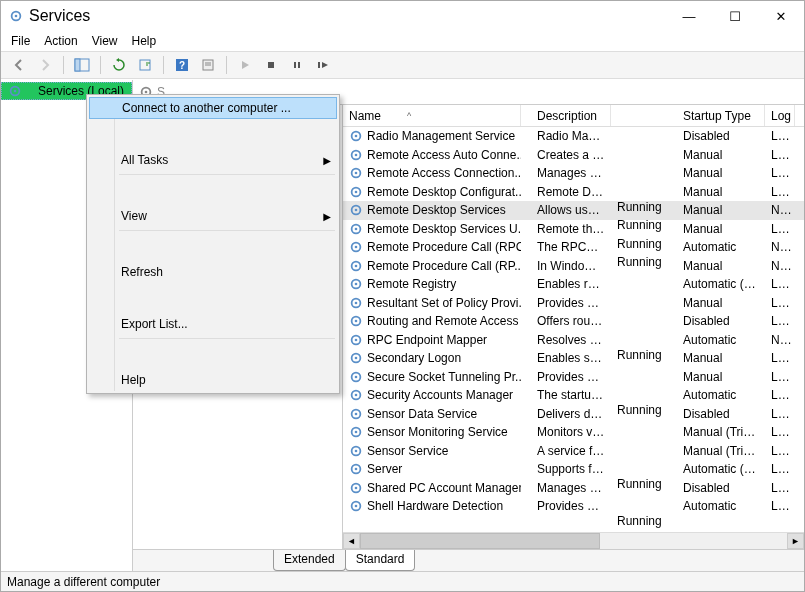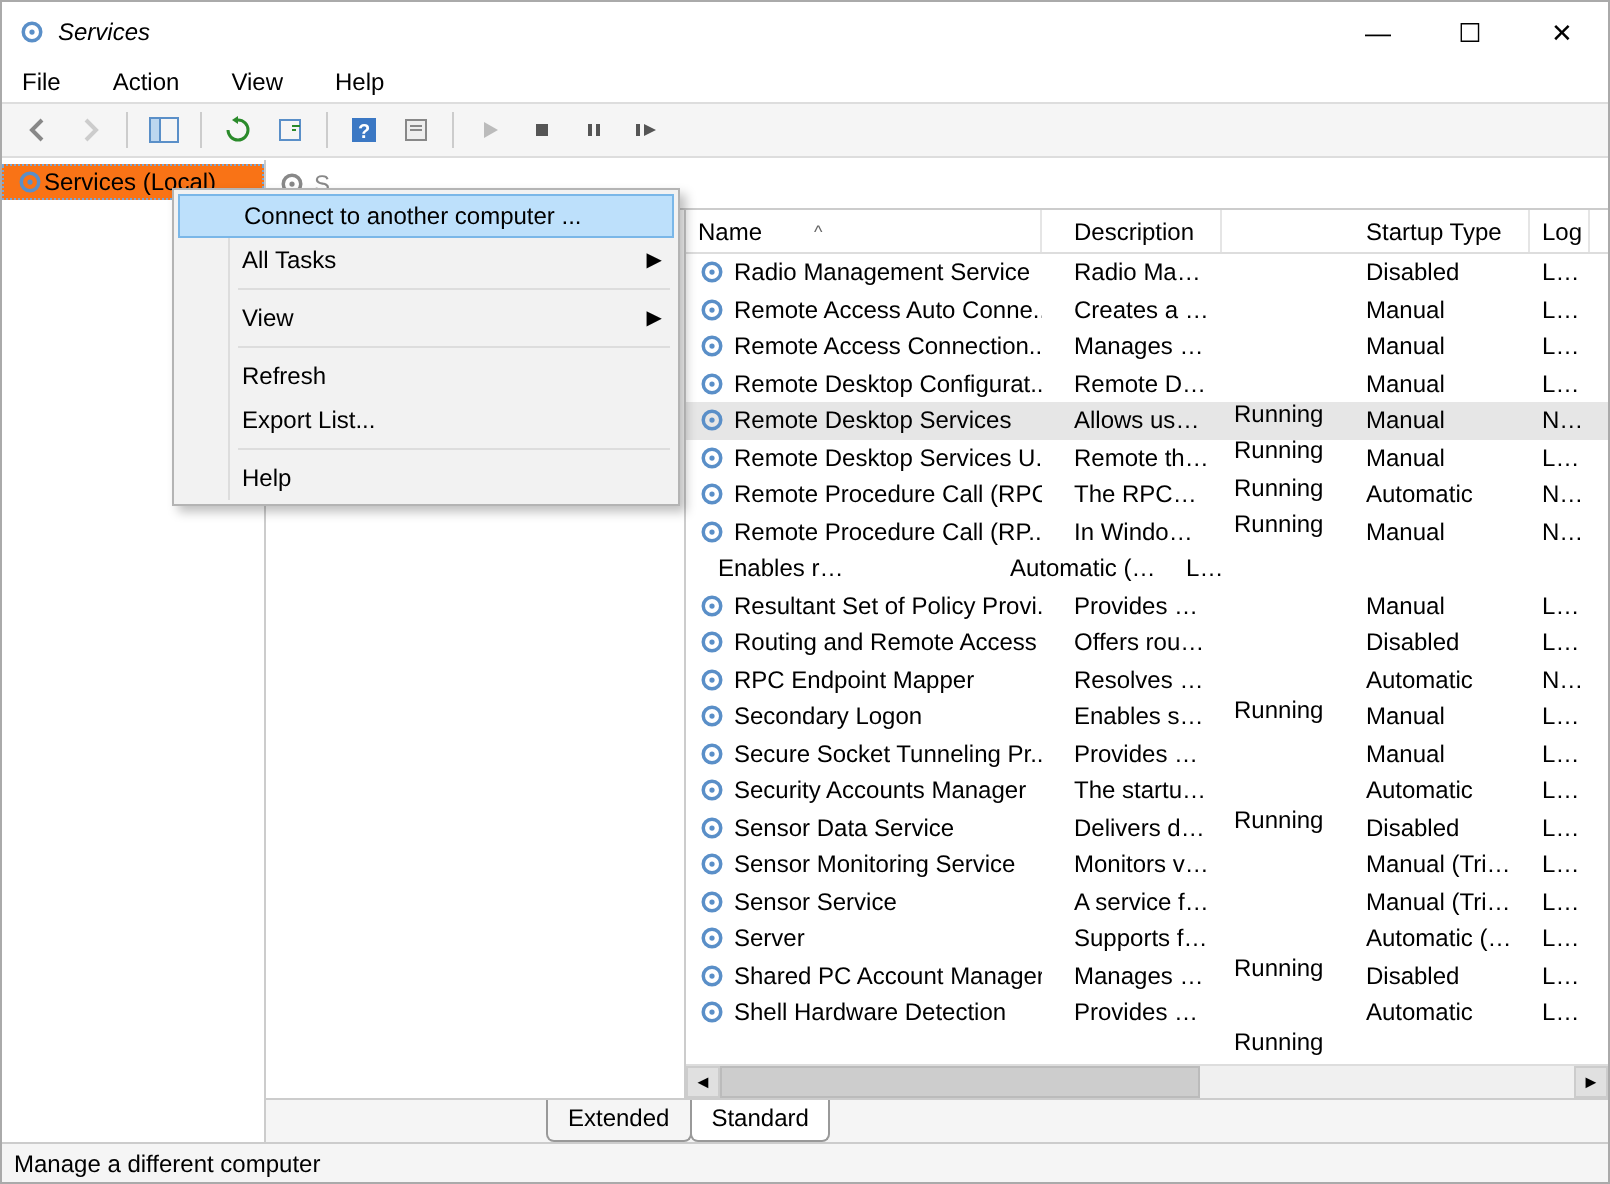--- a/index.html
+++ b/index.html
@@ -16,33 +16,33 @@
   }
   
   .titlebar {
     height: 30px;
     display: flex;
     align-items: center;
     padding: 0 0 0 8px;
     background: #fff;
   }
   .titlebar .icon { margin-right: 6px; }
-  .titlebar .title { flex: 1; font-size: 12px; font-style: italic; }
+  .titlebar .title { flex: 1; font-size: 16px; }
   .win-controls { display: flex; height: 100%; }
   .win-btn {
     width: 46px; height: 100%;
     display: flex; align-items: center; justify-content: center;
     font-size: 13px;
   }
   
   .menubar {
     height: 20px;
     display: flex;
     align-items: center;
-    gap: 26px;
+    gap: 14px;
     padding: 0 10px;
     background: #fff;
   }
   .menubar span { cursor: default; }
   
   .toolbar {
     height: 28px;
     border-top: 1px solid #ddd;
     border-bottom: 1px solid #ddd;
     display: flex;
@@ -67,23 +67,23 @@
   .nav-pane {
     width: 132px;
     border-right: 1px solid #ccc;
     background: #fff;
     padding-top: 2px;
   }
   .nav-item {
     height: 18px;
     display: flex;
     align-items: center;
-    gap: 0;
+    gap: 16px;
     padding: 0 6px;
-    background: #f97316;
+    background: #22c55e;
     border: 1px dotted #7aa7d7;
   }
   .right-pane { flex: 1; display: flex; flex-direction: column; overflow: hidden; }
   .tab-header {
     height: 25px;
     border-bottom: 1px solid #ccc;
     display: flex;
     align-items: center;
     padding: 0 6px;
   }
@@ -195,20 +195,21 @@
     border-right: 1px solid #ddd;
   }
   .cm-item {
     height: 22px;
     display: flex;
     align-items: center;
     padding-left: 32px;
     padding-right: 18px;
     position: relative;
     font-size: 12px;
+    margin-top: 30px;
   }
   .cm-item.highlight {
     background: #bde0fb;
     border: 1px solid #7ab7e8;
     margin: 0;
   }
   .cm-item .arrow-r {
     position: absolute; right: 6px;
     font-size: 10px;
   }
@@ -475,20 +476,29 @@
                   </svg>
                 </span>
                 <span>Remote Procedure Call (RP...</span>
               </div>
               <div class="cell c-desc">In Windows...</div>
               <div class="cell c-stat"></div>
               <div class="cell c-start">Manual</div>
               <div class="cell c-log">Net</div>
             </div>
             <div class="row">
+              <div class="cell c-name name-cell">
+                <span class="gear-icon">
+                  <svg viewBox="0 0 16 16" width="14" height="14">
+                    <circle cx="8" cy="8" r="5" fill="none" stroke="#5a8fc8" stroke-width="2"></circle>
+                    <circle cx="8" cy="8" r="1.5" fill="#5a8fc8"></circle>
+                  </svg>
+                </span>
+                <span>Remote Registry</span>
+              </div>
               <div class="cell c-desc">Enables rem...</div>
               <div class="cell c-stat"></div>
               <div class="cell c-start">Automatic (T...</div>
               <div class="cell c-log">Loc</div>
             </div>
             <div class="row">
               <div class="cell c-name name-cell">
                 <span class="gear-icon">
                   <svg viewBox="0 0 16 16" width="14" height="14">
                     <circle cx="8" cy="8" r="5" fill="none" stroke="#5a8fc8" stroke-width="2"></circle>

